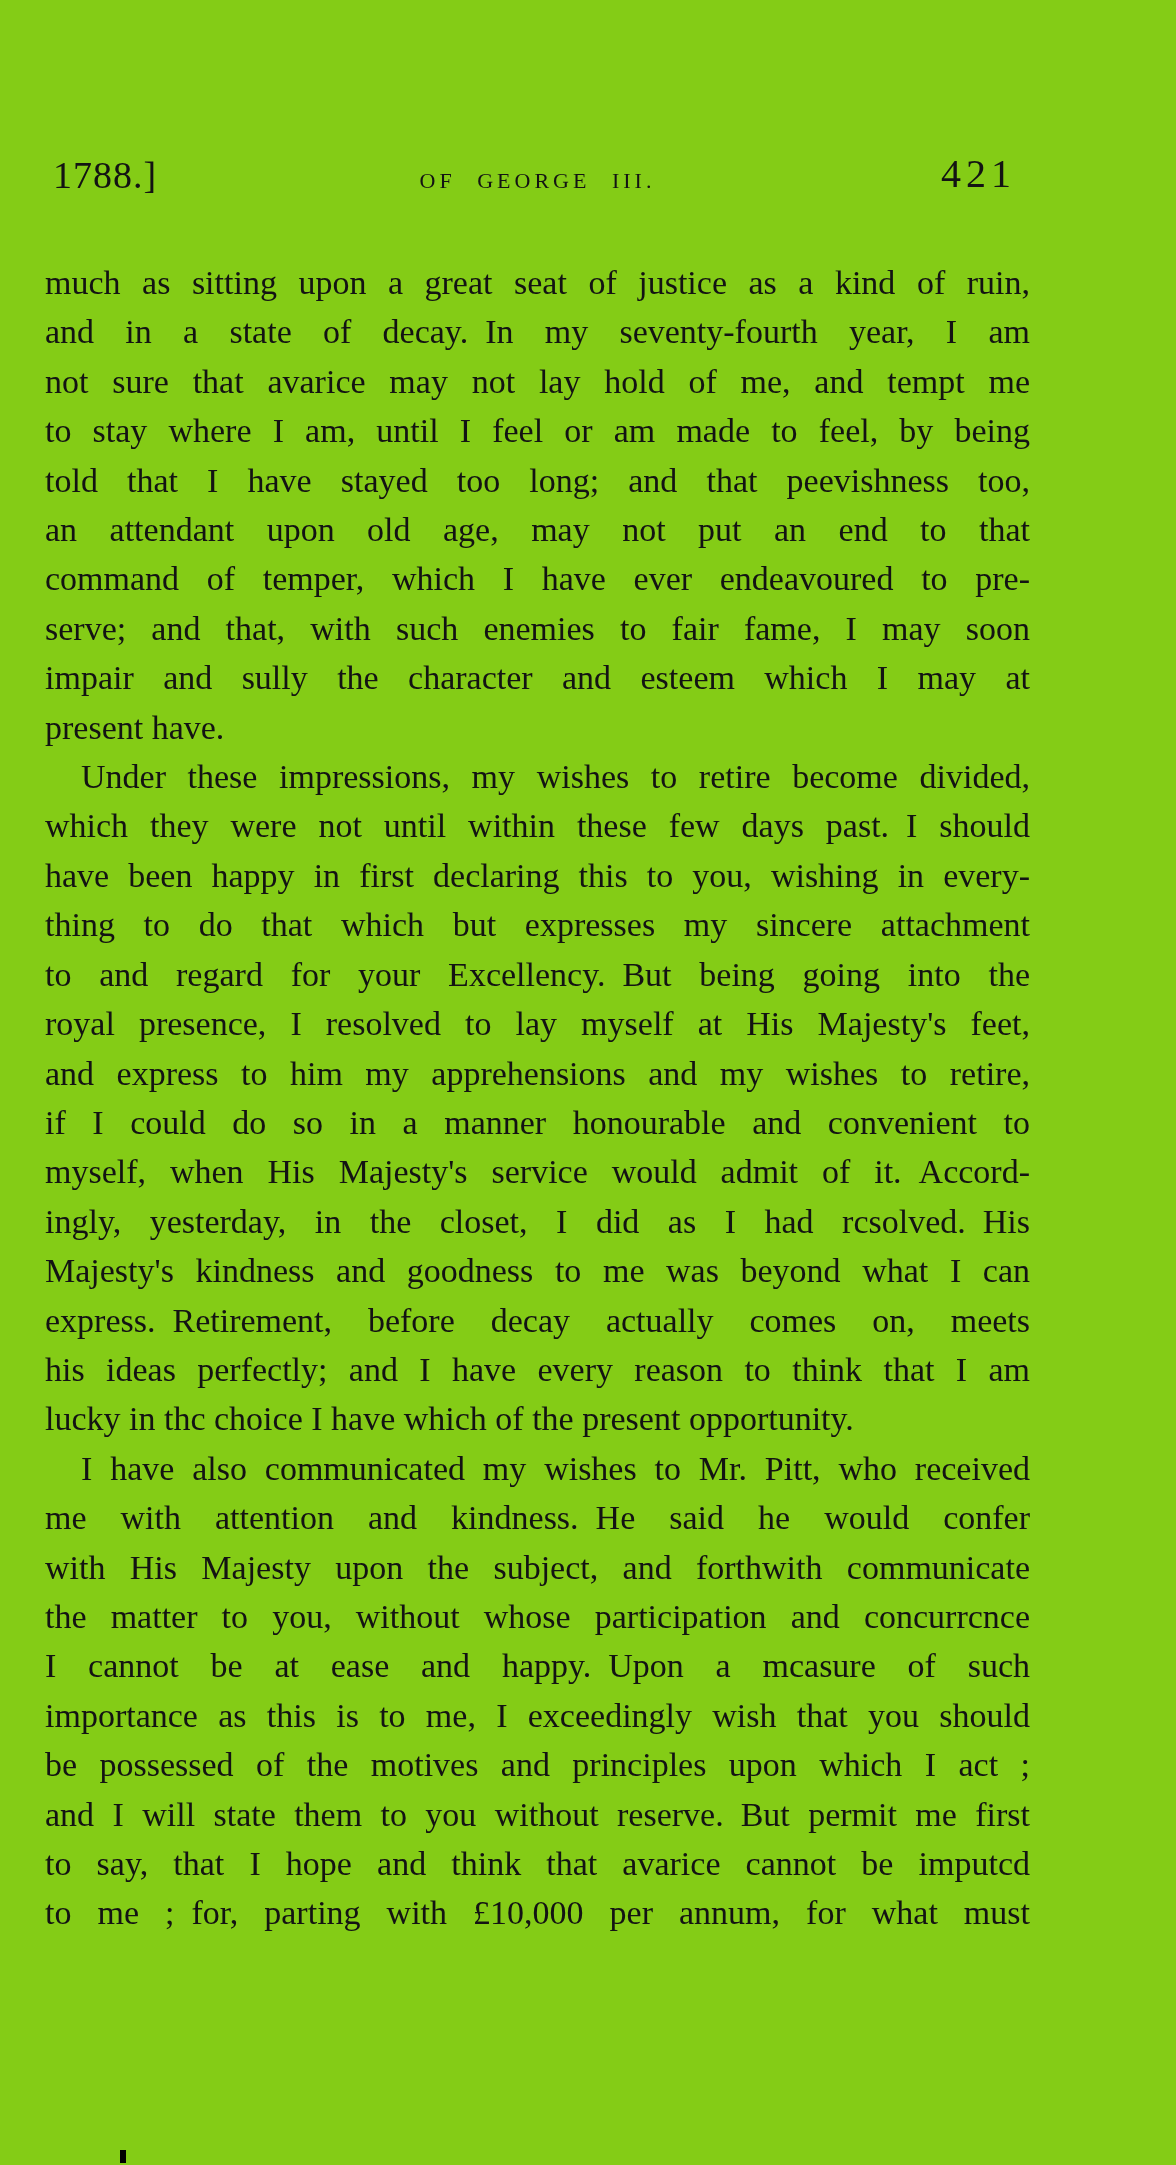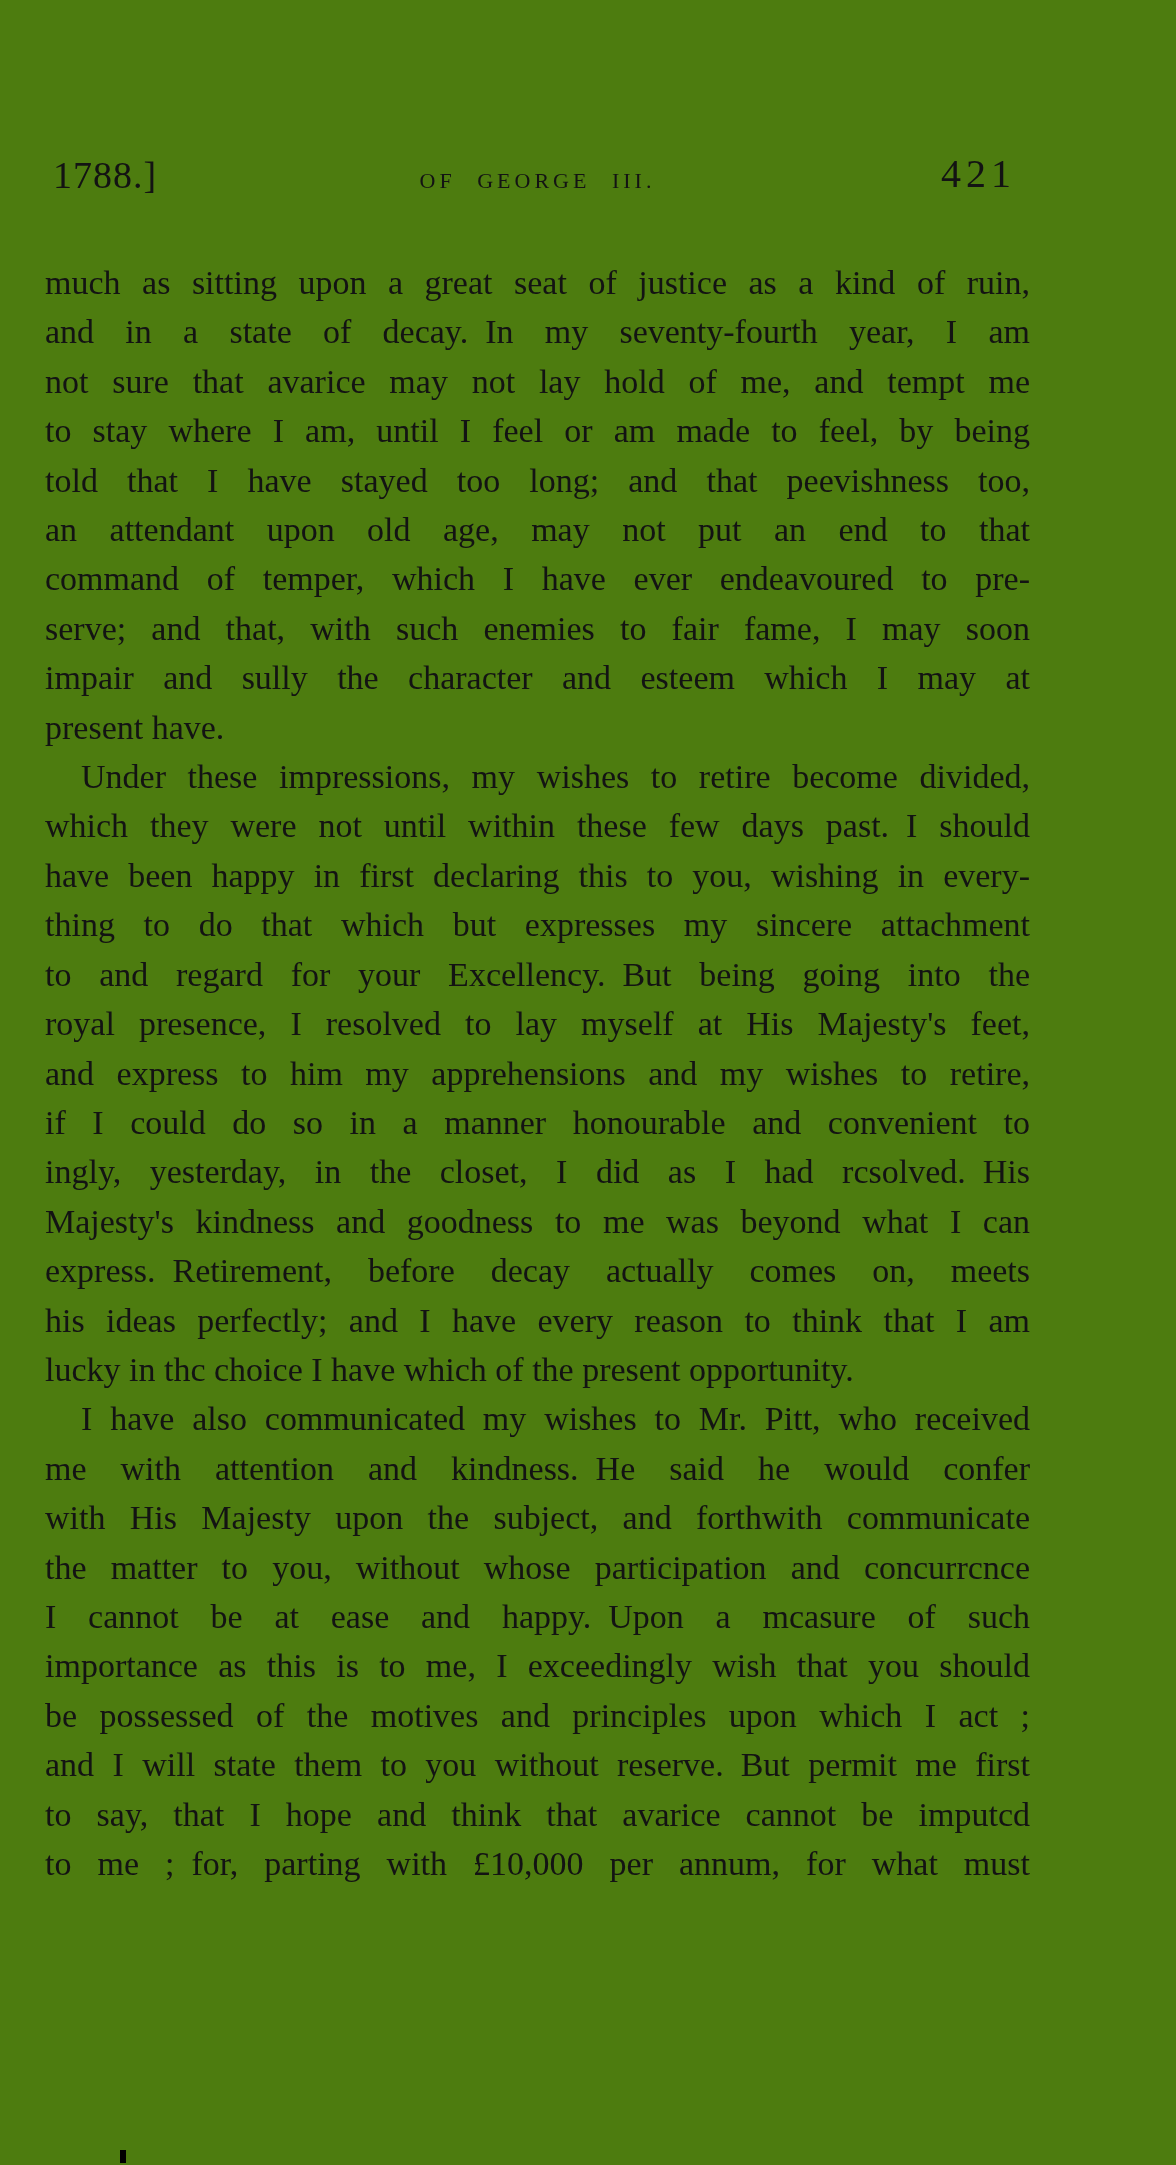--- a/index.html
+++ b/index.html
@@ -4,21 +4,21 @@
 <style>
   html, body {
     margin: 0;
     padding: 0;
     background: #ffffff;
   }
   .page {
     position: relative;
     width: 1176px;
     height: 2165px;
-    background: #4d7c0f;
+    background: #84cc16;
     overflow: hidden;
     font-family: "Liberation Serif", "DejaVu Serif", serif;
     color: #131313;
   }
   .header {
     position: absolute;
     left: 45px;
     top: 150px;
     width: 985px;
     height: 46px;
@@ -103,20 +103,21 @@
       <div class="line">impair and sully the character and esteem which I may at</div>
       <div class="line lastline">present have.</div>
       <div class="line indent">Under these impressions, my wishes to retire become divided,</div>
       <div class="line">which they were not until within these few days past. I should</div>
       <div class="line">have been happy in first declaring this to you, wishing in every-</div>
       <div class="line">thing to do that which but expresses my sincere attachment</div>
       <div class="line">to and regard for your Excellency. But being going into the</div>
       <div class="line">royal presence, I resolved to lay myself at His Majesty's feet,</div>
       <div class="line">and express to him my apprehensions and my wishes to retire,</div>
       <div class="line">if I could do so in a manner honourable and convenient to</div>
+      <div class="line">myself, when His Majesty's service would admit of it. Accord-</div>
       <div class="line">ingly, yesterday, in the closet, I did as I had rcsolved. His</div>
       <div class="line">Majesty's kindness and goodness to me was beyond what I can</div>
       <div class="line">express. Retirement, before decay actually comes on, meets</div>
       <div class="line">his ideas perfectly; and I have every reason to think that I am</div>
       <div class="line lastline">lucky in thc choice I have which of the present opportunity.</div>
       <div class="line indent">I have also communicated my wishes to Mr. Pitt, who received</div>
       <div class="line">me with attention and kindness. He said he would confer</div>
       <div class="line">with His Majesty upon the subject, and forthwith communicate</div>
       <div class="line">the matter to you, without whose participation and concurrcnce</div>
       <div class="line">I cannot be at ease and happy. Upon a mcasure of such</div>

